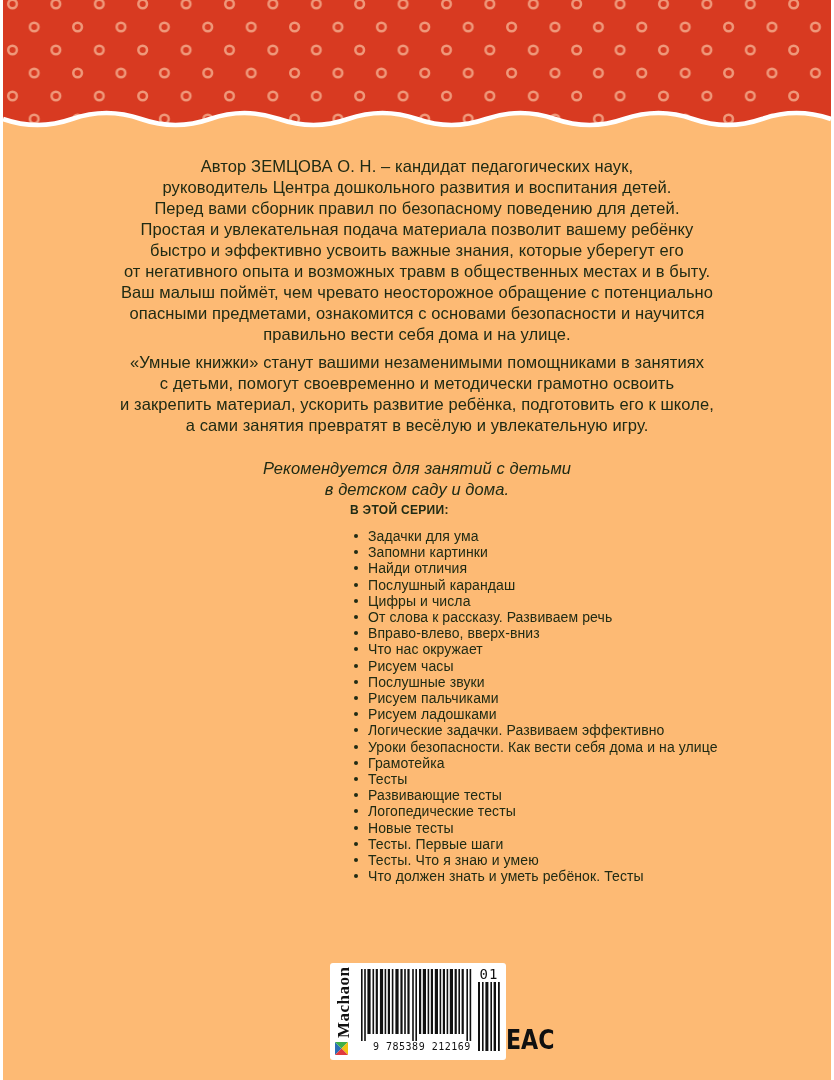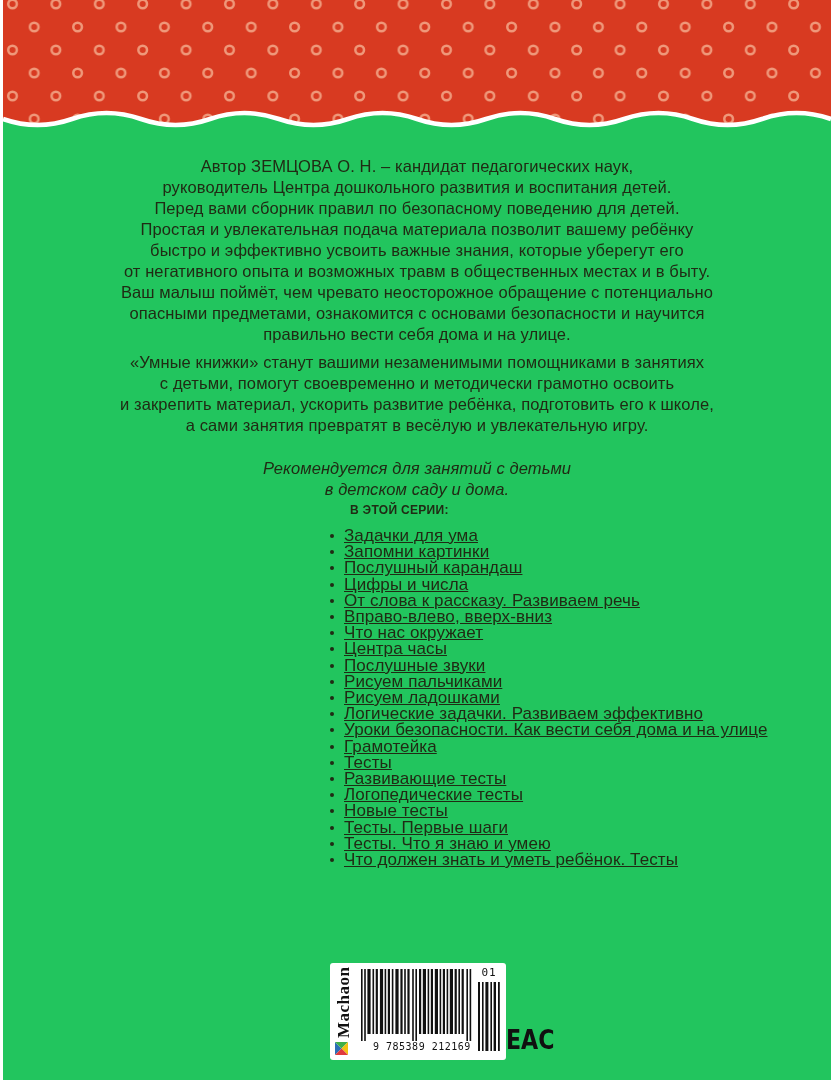--- a/index.html
+++ b/index.html
@@ -1,20 +1,20 @@
 <!DOCTYPE html>
 <html><head>
 <meta charset="utf-8">
 <style>
   html, body { margin: 0; padding: 0; background: #ffffff; }
   .page {
     position: relative;
     width: 828px;
     height: 1080px;
-    background: #22c55e;
+    background: #fdba74;
     border-left: 3px solid #ffffff;
     border-right: 3px solid #ffffff;
     overflow: hidden;
     font-family: "Liberation Sans", sans-serif;
     color: #202b14;
   }
   .header-svg { position: absolute; top: 0; left: 0; display: block; }
 
   .para {
     position: absolute;
@@ -35,28 +35,27 @@
     position: absolute;
     left: 347px;
     top: 503px;
     margin: 0;
     font-size: 12px;
     font-weight: bold;
     letter-spacing: 0.3px;
   }
   .series-list {
     position: absolute;
-    left: 325px;
+    left: 349px;
     top: 528px;
     margin: 0;
     padding: 0;
     list-style: none;
-    font-size: 17px;
+    font-size: 14px;
     letter-spacing: 0.1px;
-    text-decoration: underline;
   }
   .series-list li {
     position: relative;
     padding-left: 16px;
     line-height: 16.2px;
     white-space: nowrap;
   }
   .series-list .bullet {
     position: absolute;
     left: 2px;
@@ -103,21 +102,21 @@
     color: #111111;
     white-space: nowrap;
   }
   .bc-addon-digits {
     position: absolute;
     left: 146px;
     top: 3px;
     width: 26px;
     text-align: center;
     font-family: "DejaVu Sans Mono", monospace;
-    font-size: 11px;
+    font-size: 14px;
     letter-spacing: 1px;
     color: #111111;
   }
   .bc-addon { position: absolute; left: 148px; top: 19px; }
 
   .eac-mark {
     position: absolute;
     left: 503px;
     top: 1024px;
     font-family: "DejaVu Sans", sans-serif;
@@ -176,20 +175,24 @@
       <li>
         <span class="bullet"></span>
         <span>Задачки для ума</span>
       </li>
 
       <li>
         <span class="bullet"></span>
         <span>Запомни картинки</span>
       </li>
 
+      <li>
+        <span class="bullet"></span>
+        <span>Найди отличия</span>
+      </li>
 
       <li>
         <span class="bullet"></span>
         <span>Послушный карандаш</span>
       </li>
 
 
       <li>
         <span class="bullet"></span>
         <span>Цифры и числа</span>
@@ -205,21 +208,21 @@
         <span>Вправо-влево, вверх-вниз</span>
       </li>
 
       <li>
         <span class="bullet"></span>
         <span>Что нас окружает</span>
       </li>
 
       <li>
         <span class="bullet"></span>
-        <span>Центра часы</span>
+        <span>Рисуем часы</span>
       </li>
 
       <li>
         <span class="bullet"></span>
         <span>Послушные звуки</span>
       </li>
 
       <li>
         <span class="bullet"></span>
         <span>Рисуем пальчиками</span>

